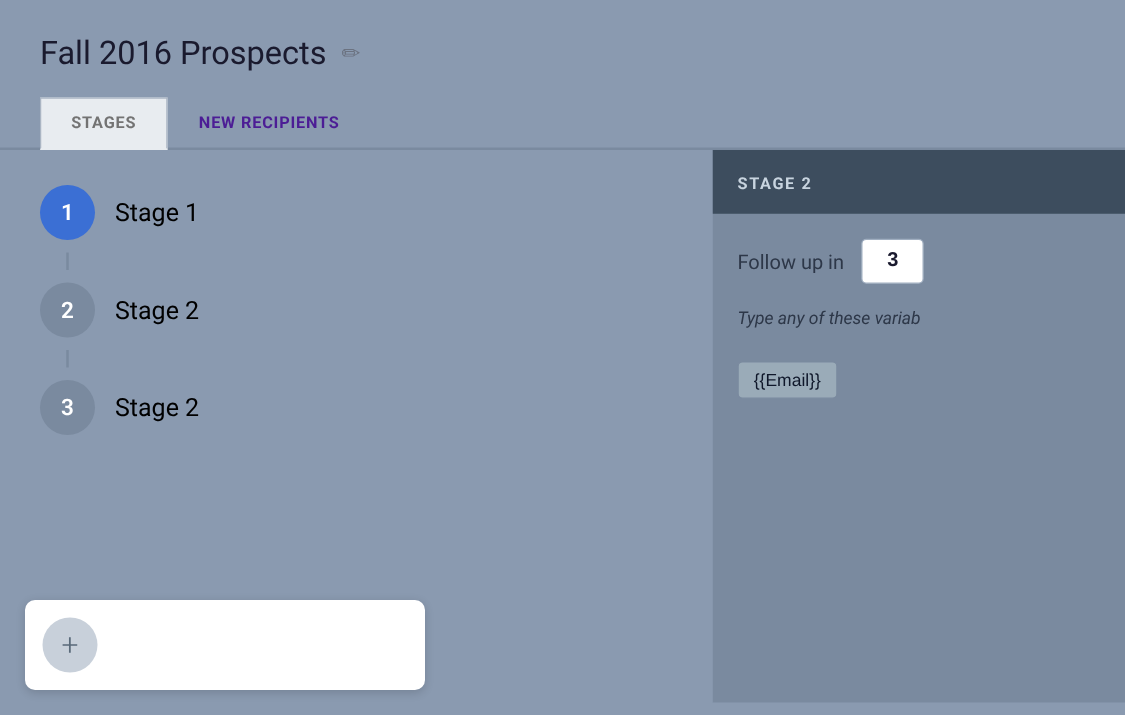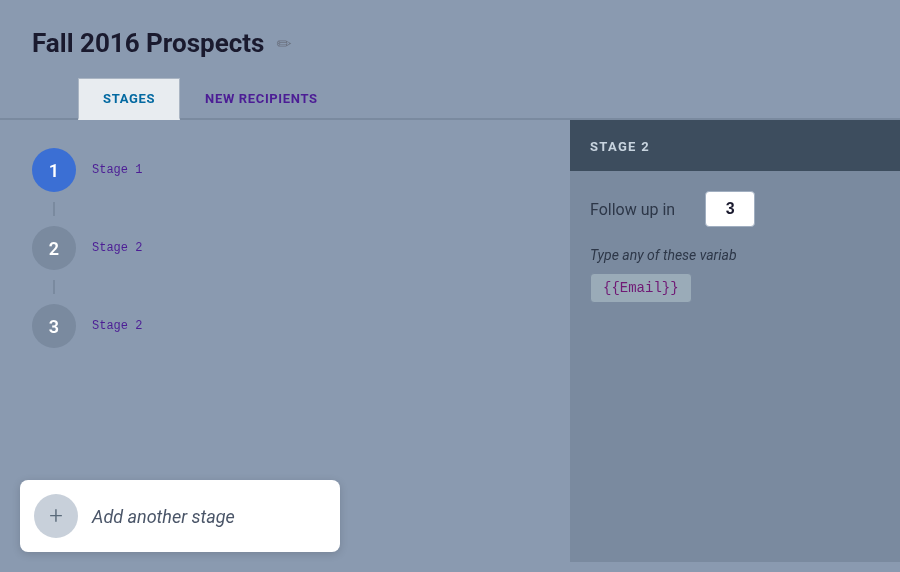--- a/index.html
+++ b/index.html
@@ -23,21 +23,21 @@
     
     .header {
       padding: 28px 32px 20px 32px;
       display: flex;
       align-items: center;
       gap: 12px;
     }
 
     .header-title {
       font-size: 26px;
-      font-weight: 700;
+      font-weight: 400;
       color: #1a1a2e;
     }
 
     .edit-icon {
       color: #6b7280;
       font-size: 18px;
       cursor: pointer;
     }
 
     
@@ -55,25 +55,24 @@
       cursor: pointer;
       color: #4c1d95;
       border: 1px solid transparent;
       border-bottom: none;
       background: transparent;
       text-transform: uppercase;
     }
 
     .tab.active {
       background-color: #e8ecf0;
-      color: #0369a1;
+      color: #737373;
       border: 1px solid #aab5c3;
       border-bottom: 2px solid #e8ecf0;
       margin-bottom: -2px;
-      margin-left: 46px;
     }
 
     
     .content-area {
       display: flex;
       height: calc(572px - 130px);
     }
 
     
     .left-panel {
@@ -113,24 +112,23 @@
 
     .stage-number.active {
       background-color: #3b6fd4;
     }
 
     .stage-number.inactive {
       background-color: #7a8a9f;
     }
 
     .stage-label {
-      font-size: 12px;
-      color: #4c1d95;
+      font-size: 20px;
+      color: #000000;
       font-weight: 400;
-      font-family: Liberation Mono, monospace;
     }
 
     
     .add-stage-container {
       position: absolute;
       bottom: 10px;
       left: 20px;
       background: white;
       border-radius: 8px;
       padding: 14px 24px 14px 14px;
@@ -182,21 +180,21 @@
       text-transform: uppercase;
     }
 
     .right-panel-body {
       padding: 20px;
     }
 
     .follow-up-row {
       display: flex;
       align-items: center;
-      gap: 30px;
+      gap: 14px;
       margin-bottom: 20px;
     }
 
     .follow-up-label {
       font-size: 16px;
       color: #2d3748;
     }
 
     .follow-up-input {
       width: 50px;
@@ -207,32 +205,32 @@
       text-align: center;
       font-size: 16px;
       font-weight: 700;
       color: #1a1a2e;
     }
 
     .variables-label {
       font-size: 14px;
       color: #2d3748;
       font-style: italic;
-      margin-bottom: 10px;
+      margin-bottom: 26px;
     }
 
     .variable-tag {
       display: inline-block;
       background-color: #9aabb8;
       border: 1px solid #7a8a9f;
       border-radius: 4px;
       padding: 6px 12px;
       font-size: 14px;
-      color: #701a75;
-      font-family: Liberation Mono, monospace;
+      color: #0f172a;
+      font-family: Liberation Sans, sans-serif;
     }
 
     
     .stage-connector {
       width: 2px;
       height: 14px;
       background-color: #7a8a9f;
       margin-left: 21px;
     }
   </style>
@@ -269,21 +267,20 @@
         <div class="stage-connector"></div>
 
         <div class="stage-item">
           <div class="stage-number inactive">3</div>
           <span class="stage-label">Stage 2</span>
         </div>
       </div>
 
       <div class="add-stage-container">
         <div class="add-icon-circle">+</div>
-        <span class="add-stage-label">Add another stage</span>
       </div>
     </div>
 
     <div class="right-panel">
       <div class="right-panel-header">
         <span class="right-panel-title">STAGE 2</span>
       </div>
       <div class="right-panel-body">
         <div class="follow-up-row">
           <span class="follow-up-label">Follow up in</span>

